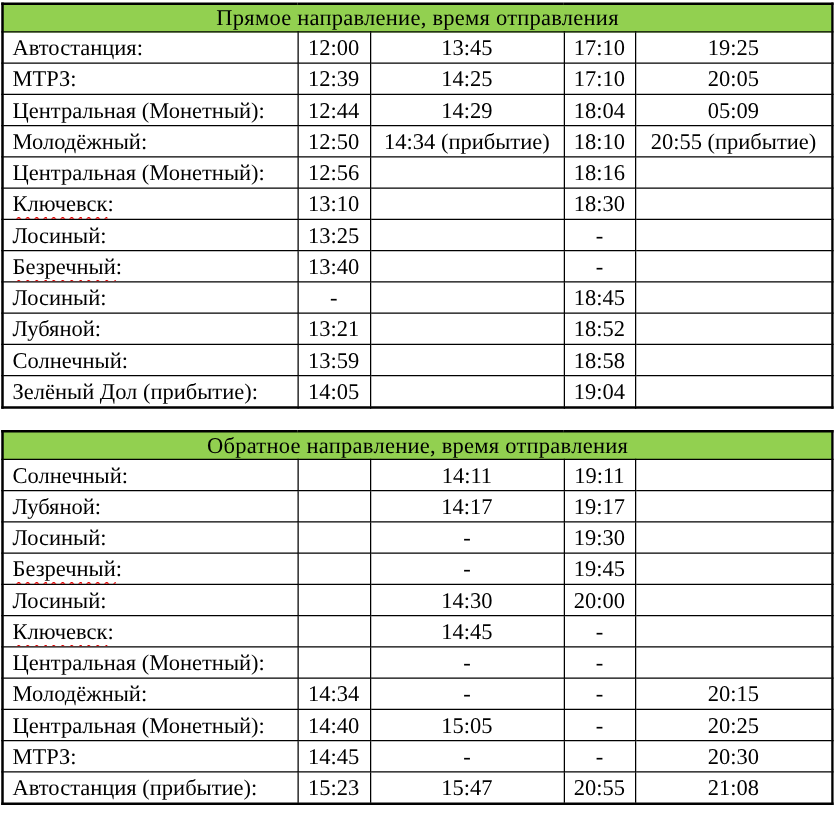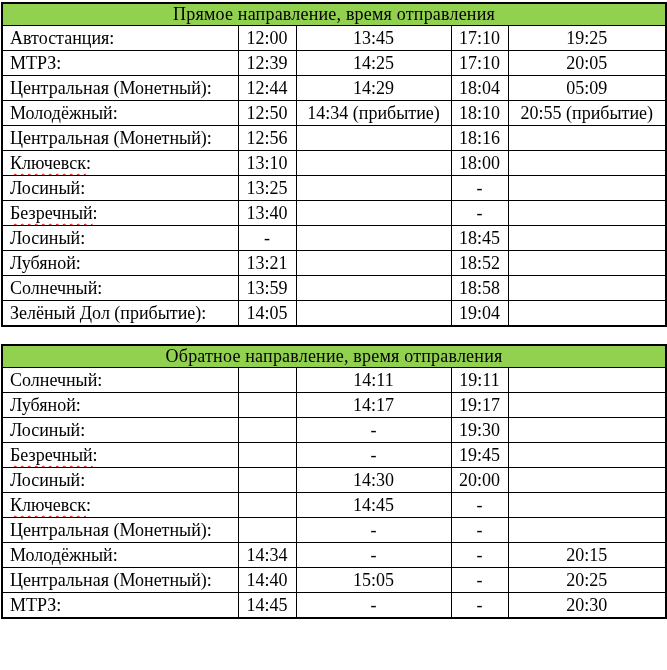--- a/index.html
+++ b/index.html
@@ -113,21 +113,21 @@
           <td class="station">Центральная (Монетный):</td>
           <td class="time">12:56</td>
           <td class="time"></td>
           <td class="time">18:16</td>
           <td class="time"></td>
         </tr>
         <tr>
           <td class="station"><span class="misspelled">Ключевск</span>:</td>
           <td class="time">13:10</td>
           <td class="time"></td>
-          <td class="time">18:00</td>
+          <td class="time">18:30</td>
           <td class="time"></td>
         </tr>
         <tr>
           <td class="station">Лосиный:</td>
           <td class="time">13:25</td>
           <td class="time"></td>
           <td class="time">-</td>
           <td class="time"></td>
         </tr>
         <tr>
@@ -245,16 +245,23 @@
           <td class="time">-</td>
           <td class="time">20:25</td>
         </tr>
         <tr>
           <td class="station">МТРЗ:</td>
           <td class="time">14:45</td>
           <td class="time">-</td>
           <td class="time">-</td>
           <td class="time">20:30</td>
         </tr>
+        <tr>
+          <td class="station">Автостанция (прибытие):</td>
+          <td class="time">15:23</td>
+          <td class="time">15:47</td>
+          <td class="time">20:55</td>
+          <td class="time">21:08</td>
+        </tr>
       </tbody>
   </table>
 
 </div>
 
 </body></html>

